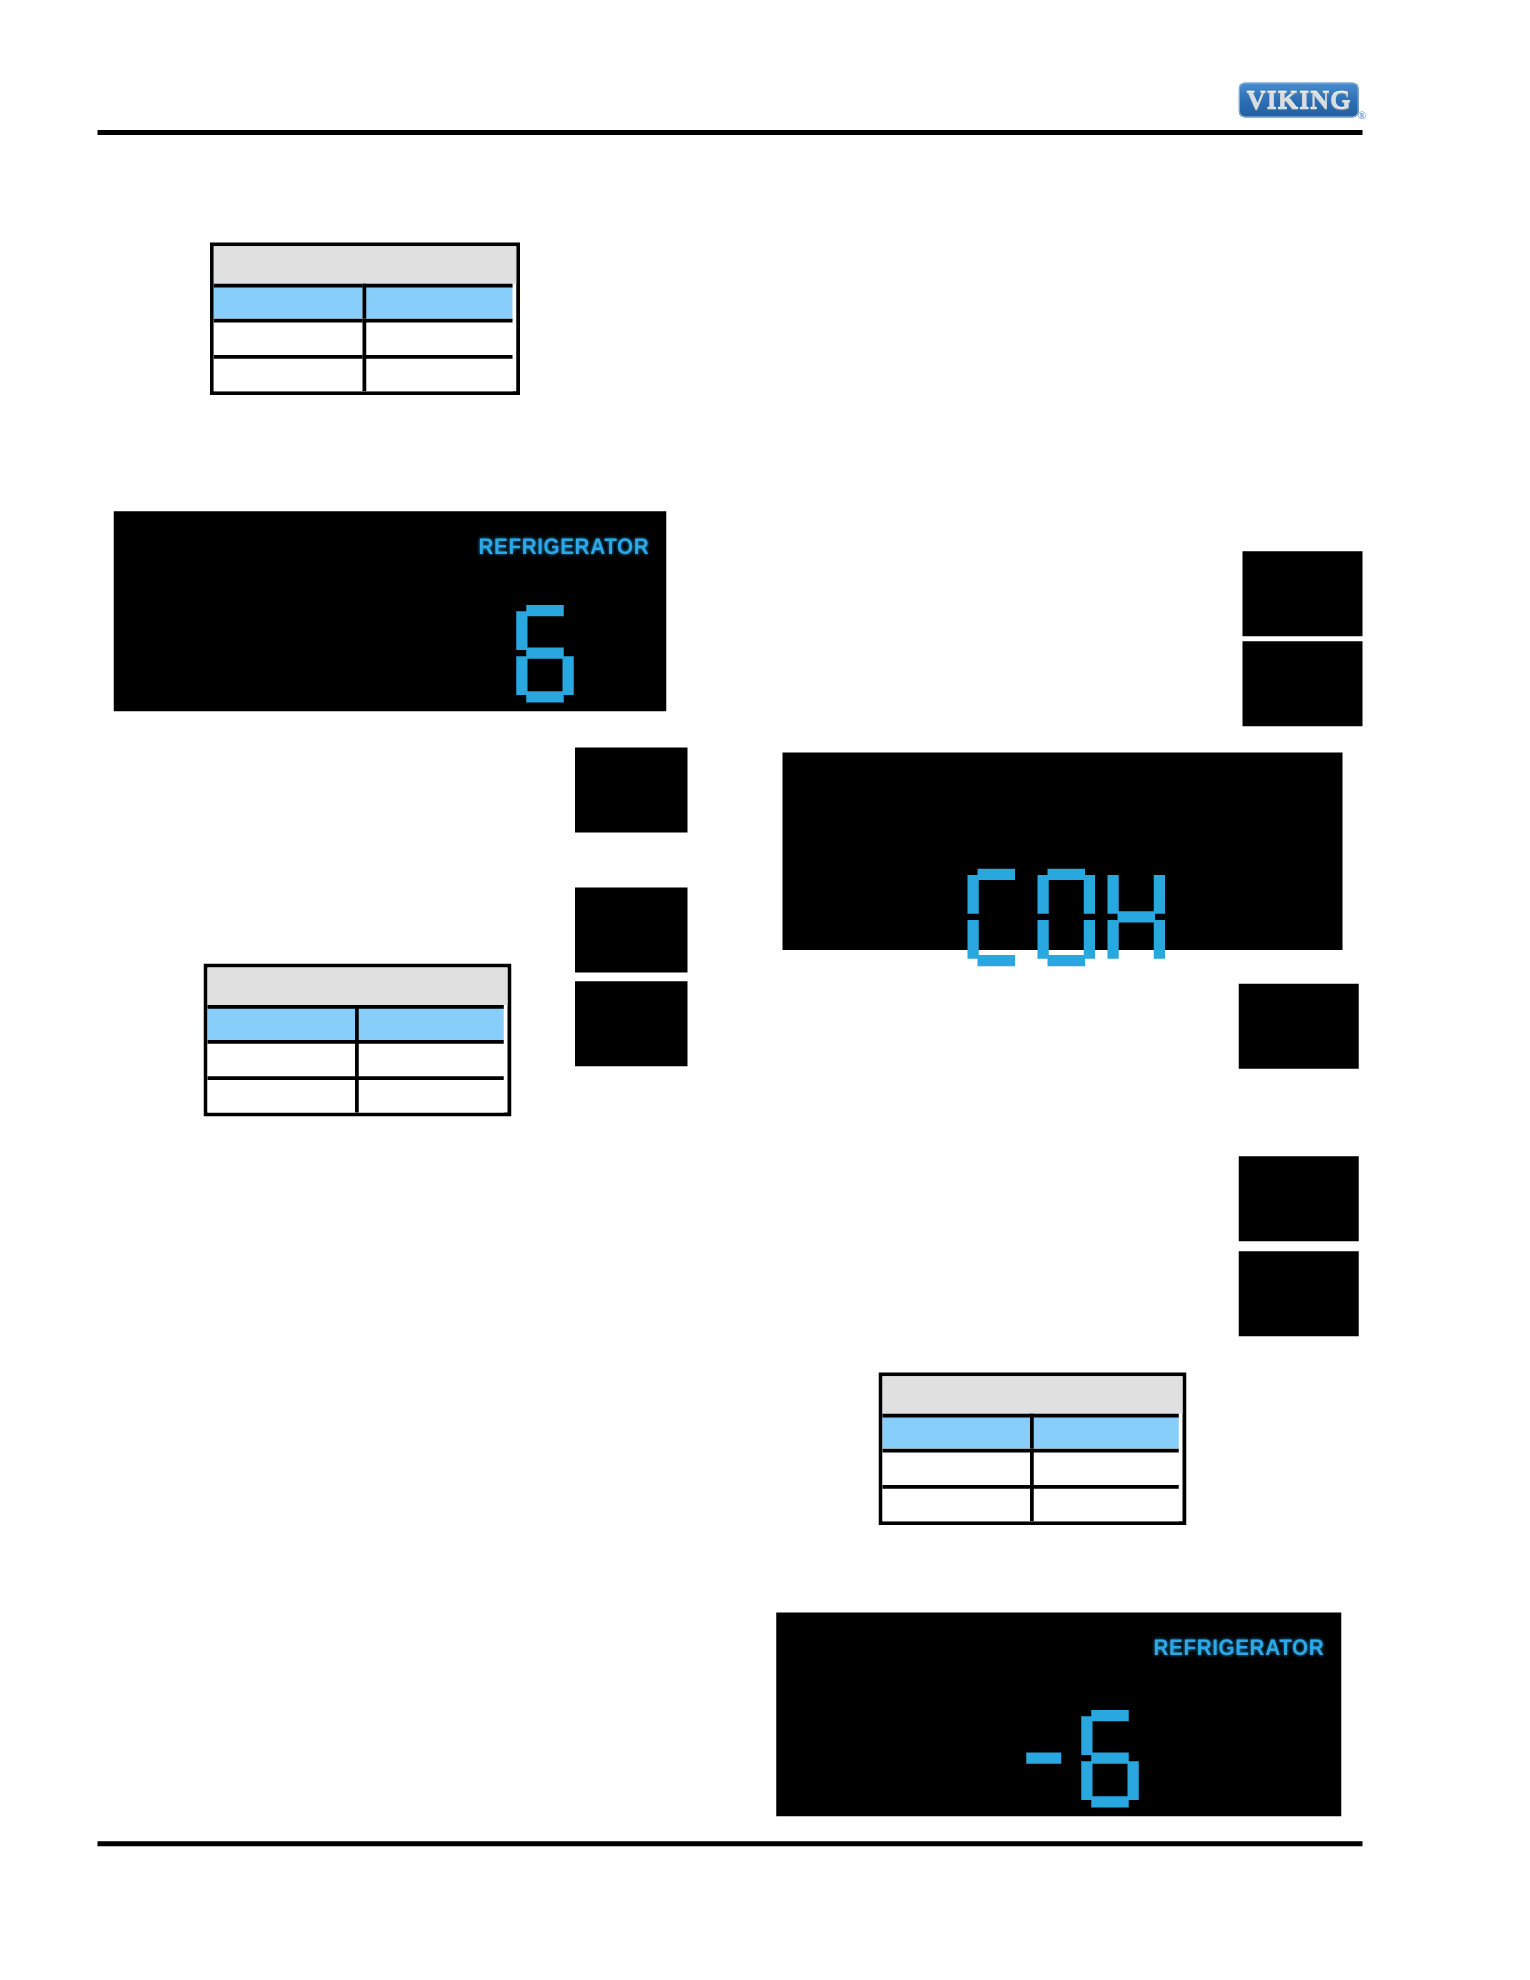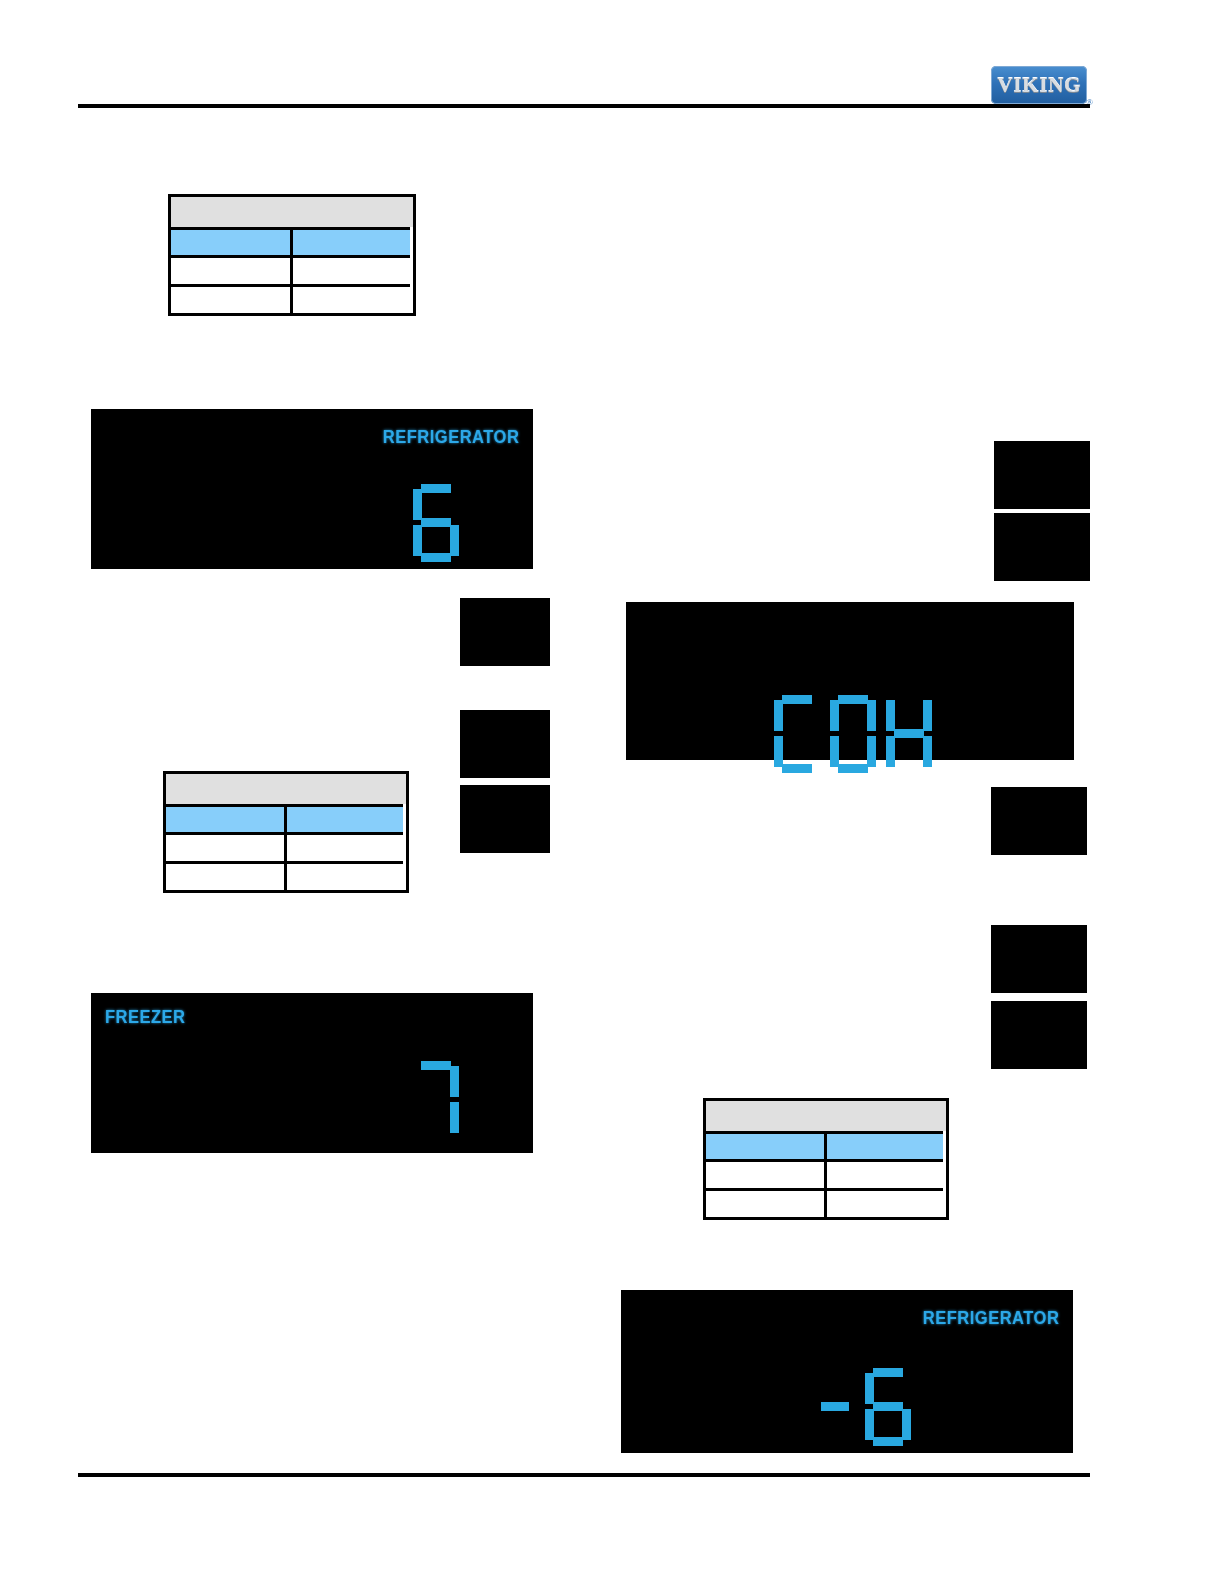--- a/index.html
+++ b/index.html
@@ -7,21 +7,21 @@
     width:1224px; height:1584px;
     background:#ffffff;
     font-family:"Liberation Sans", sans-serif;
     overflow:hidden;
   }
   .page{ position:relative; width:1224px; height:1584px; background:#fff; }
 
   
   .viking-logo{
     position:absolute; left:991px; top:66px;
-    width:96px; height:38px;
+    width:96px; height:28px;
     border-radius:5px;
     background:linear-gradient(180deg,#4a8fd0 0%,#2f72b8 45%,#215e9f 100%);
     box-shadow:0 0 0 1px #7fa9d4 inset;
     display:flex; align-items:center; justify-content:center;
   }
   .viking-logo .wordmark{
     font-family:"Liberation Serif", serif;
     font-weight:bold;
     font-size:21px;
     letter-spacing:0.5px;
@@ -186,31 +186,20 @@
       <div class="cell" style="width:119px; height:29px;"></div>
     </div>
     <div class="row body-row">
       <div class="cell" style="width:118px; height:29px;"></div>
       <div class="cell" style="width:119px; height:29px;"></div>
     </div>
   </div>
 
   <div class="blk" style="left:991px; top:787px; width:96px; height:68px;"></div>
 
-  <div class="led-panel" style="left:91px; top:993px; width:442px; height:160px;">
-    <div class="led-label" style="left:14px; top:14px;">FREEZER</div>
-    <div class="seg-row" style="left:322px; top:68px;">
-
-      <div class="seg-char">
-        <span class="seg a"></span>
-          <span class="seg b"></span>
-          <span class="seg c"></span>
-      </div>
-    </div>
-  </div>
 
   <div class="blk" style="left:991px; top:925px; width:96px; height:68px;"></div>
   <div class="blk" style="left:991px; top:1001px; width:96px; height:68px;"></div>
 
   <div class="spec-table" style="left:703px; top:1098px; width:246px;">
     <div class="row title-row">
       <div class="cell" style="width:240px; height:30px;"></div>
     </div>
     <div class="row head-row">
       <div class="cell" style="width:118px; height:28px;"></div>

